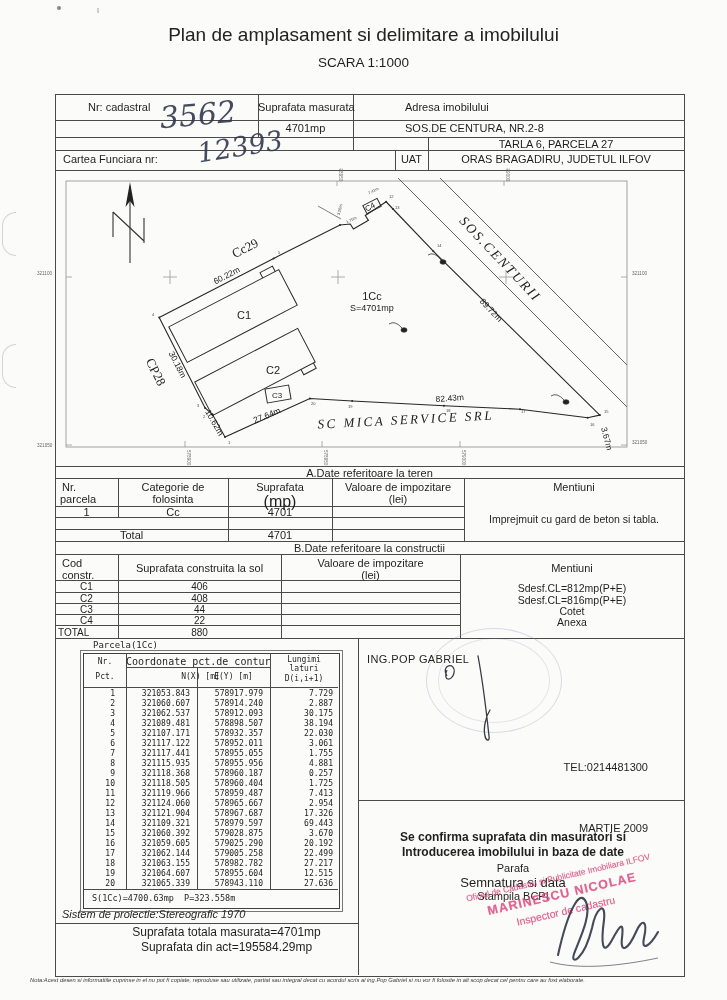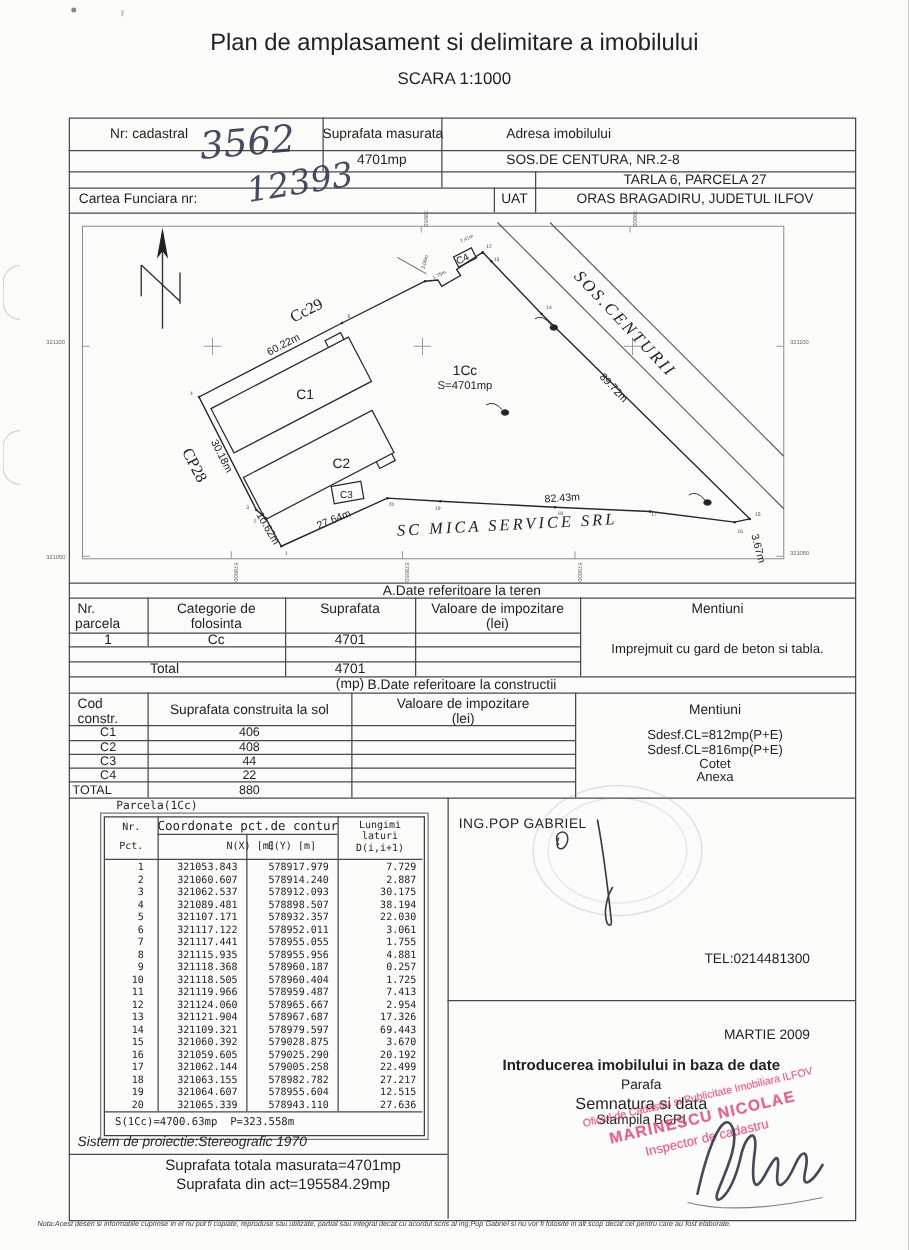--- a/index.html
+++ b/index.html
@@ -200,21 +200,21 @@
   <div class="vl" style="left:118px;top:478px;height:39px;"></div>
   <div class="vl" style="left:228px;top:478px;height:63px;"></div>
   <div class="vl" style="left:332px;top:478px;height:63px;"></div>
   <div class="vl" style="left:464px;top:478px;height:63px;"></div>
 
   <div class="t" style="left:62px;top:481px;font-size:11px;">Nr.</div>
   <div class="t" style="left:60px;top:493px;font-size:11px;">parcela</div>
   <div class="t ctr" style="left:118px;top:481px;width:110px;font-size:11px;">Categorie de</div>
   <div class="t ctr" style="left:118px;top:493px;width:110px;font-size:11px;">folosinta</div>
   <div class="t ctr" style="left:228px;top:481px;width:104px;font-size:11px;">Suprafata</div>
-  <div class="t ctr" style="left:228px;top:493px;width:104px;font-size:11px;margin-top:48px;">(mp)</div>
+  <div class="t ctr" style="left:228px;top:493px;width:104px;font-size:16px;">(mp)</div>
   <div class="t ctr" style="left:332px;top:481px;width:132px;font-size:11px;">Valoare de impozitare</div>
   <div class="t ctr" style="left:332px;top:493px;width:132px;font-size:11px;">(lei)</div>
   <div class="t ctr" style="left:464px;top:481px;width:220px;font-size:11px;">Mentiuni</div>
 
   <div class="t ctr" style="left:55px;top:506px;width:63px;font-size:11px;">1</div>
   <div class="t ctr" style="left:118px;top:506px;width:110px;font-size:11px;">Cc</div>
   <div class="t ctr" style="left:228px;top:506px;width:104px;font-size:11px;">4701</div>
   <div class="t" style="left:120px;top:529px;font-size:11px;">Total</div>
   <div class="t ctr" style="left:228px;top:529px;width:104px;font-size:11px;">4701</div>
   <div class="t ctr" style="left:464px;top:513px;width:220px;font-size:10.5px;">Imprejmuit cu gard de beton si tabla.</div>
@@ -411,20 +411,21 @@
   <div style="position:absolute;left:438px;top:638px;width:110px;height:83px;border:1px solid rgba(115,130,170,.18);border-radius:50%;"></div>
 
   <svg style="position:absolute;left:430px;top:635px;" width="130" height="115" viewBox="0 0 130 115">
     <path d="M17,41 c-7,-11 9,-15 7,-3 c-2,9 -12,8 -7,-3" fill="none" stroke="#3a3a42" stroke-width="1.2"></path>
     <path d="M48,21 c3,16 8,52 11,80 c1,6 -3,5 -4,0 c-2,-8 1,-20 5,-26" fill="none" stroke="#3a3a42" stroke-width="1.3" stroke-linecap="round"></path>
   </svg>
 
   <div class="t" style="left:552px;top:761px;width:96px;text-align:right;font-size:11px;">TEL:0214481300</div>
   <div class="t" style="left:552px;top:774px;width:96px;text-align:right;font-size:11px;margin-top:48px;">MARTIE 2009</div>
 
+  <div class="t ctr" style="left:358px;top:831px;width:310px;font-size:12px;font-weight:bold;">Se confirma suprafata din masuratori si</div>
   <div class="t ctr" style="left:358px;top:846px;width:310px;font-size:12px;font-weight:bold;">Introducerea imobilului in baza de date</div>
   <div class="t ctr" style="left:358px;top:862px;width:310px;font-size:11px;">Parafa</div>
   <div class="t ctr" style="left:358px;top:876px;width:310px;font-size:13px;">Semnatura si data</div>
   <div class="t ctr" style="left:358px;top:890px;width:310px;font-size:11px;">Stampila BCPI</div>
 
   <div class="stamp-red">
     <div style="font-size:8.5px;">Oficiul de Cadastru si Publicitate Imobiliara ILFOV</div>
     <div style="font-size:12.5px;font-weight:bold;letter-spacing:1px;margin-top:5px;">MARINESCU NICOLAE</div>
     <div style="font-size:10.5px;margin-top:4px;">Inspector de cadastru</div>
   </div>

